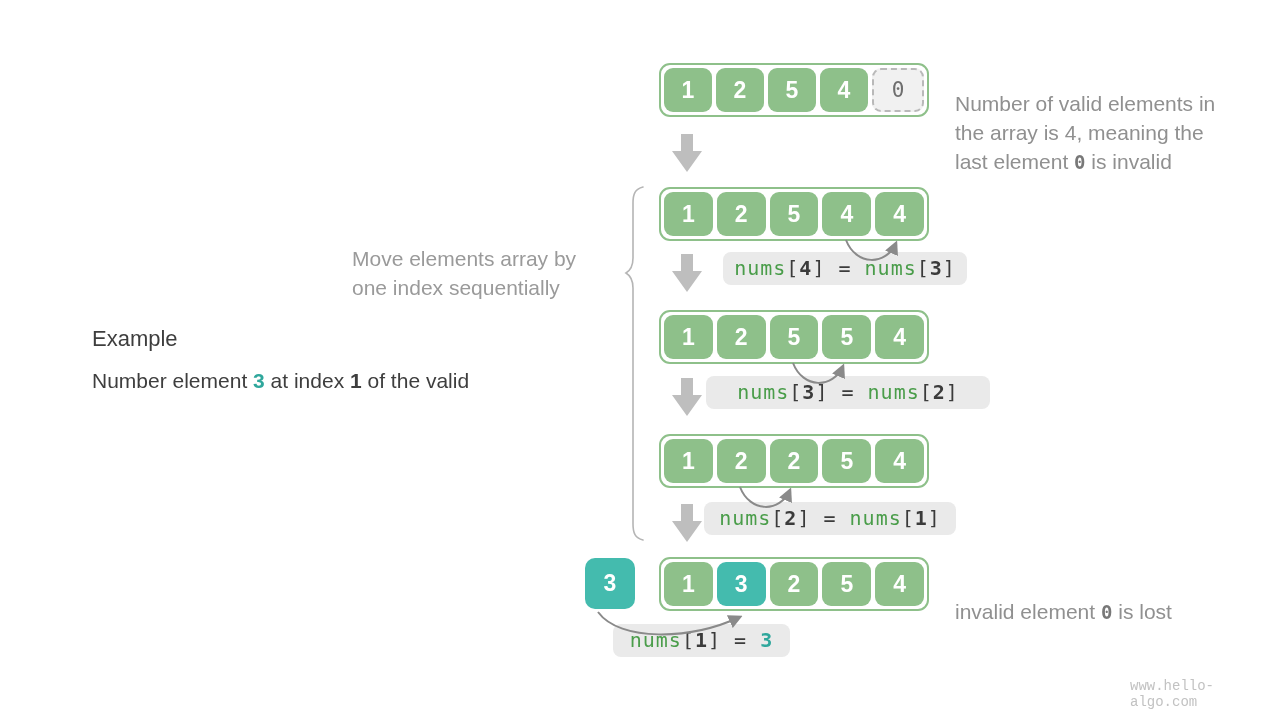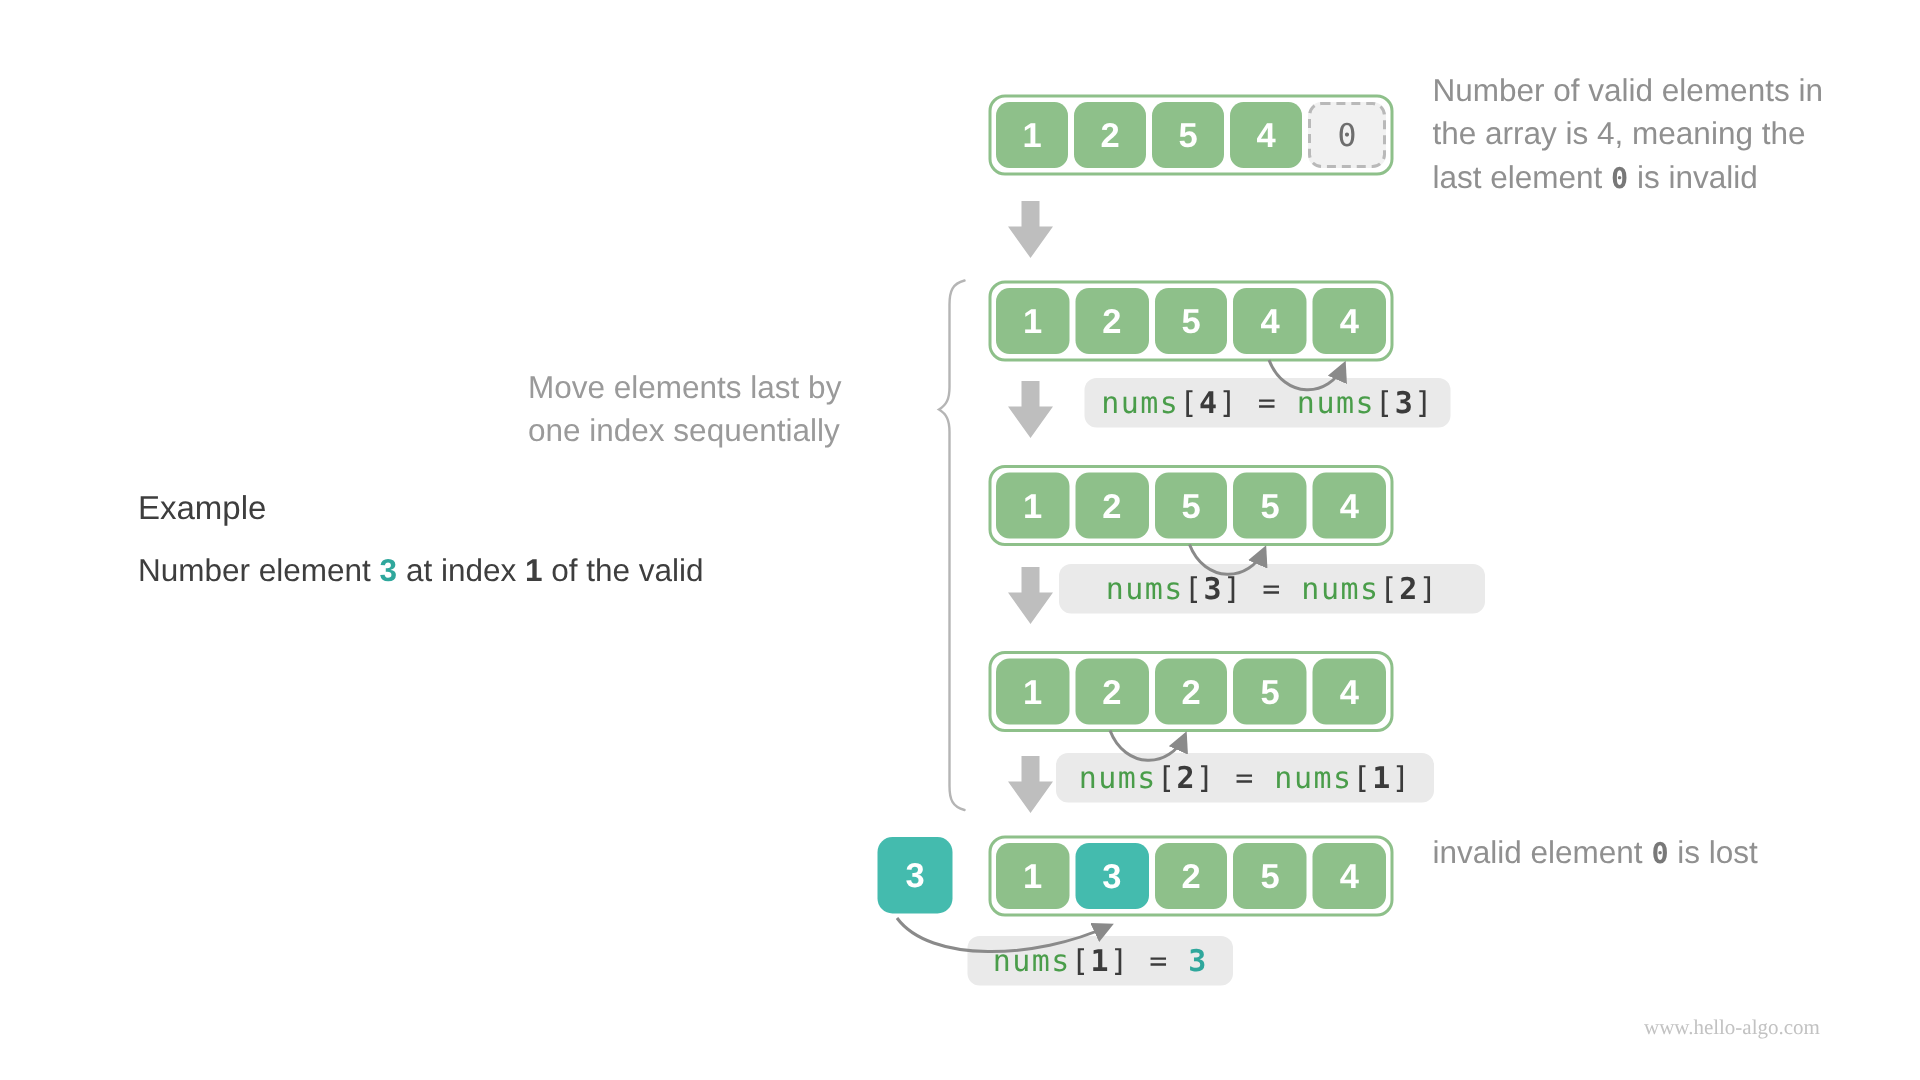--- a/index.html
+++ b/index.html
@@ -7,21 +7,21 @@
           font-family:"Liberation Sans", sans-serif;}
 
   
   .example{position:absolute;left:92px;top:326px;color:#3e3e3e;}
   .example-heading{font-size:22px;font-weight:normal;margin-bottom:17px;}
   .example-sentence{font-size:21px;}
   .val-teal{color:#2fa79c;font-weight:bold;}
   .val-bold{font-weight:bold;}
 
   
-  .note{position:absolute;color:#909090;font-size:21px;line-height:29px;}
+  .note{position:absolute;color:#909090;font-size:21px;line-height:29px;margin-top:43px;}
   .note .code-zero{font-family:"DejaVu Sans Mono", monospace;font-weight:bold;font-size:19px;color:#787878;}
   .move-note{position:absolute;left:352px;top:244px;color:#9a9a9a;font-size:21px;line-height:29px;}
 
   
   .array-box{position:absolute;left:659px;width:270px;height:54px;box-sizing:border-box;
              border:2px solid #8ec08a;border-radius:11px;background:#ffffff;
              display:flex;gap:4px;padding:3px;}
   .cell{flex:1;border-radius:9px;background:#8ec08a;color:#ffffff;
         display:flex;align-items:center;justify-content:center;
         font-size:23px;font-weight:bold;}
@@ -40,35 +40,35 @@
         text-align:center;font-family:"DejaVu Sans Mono", monospace;font-size:20px;letter-spacing:1px;}
   .cg{color:#4a9d4a;}
   .cd{color:#3b3b3b;}
   .cb{color:#3b3b3b;font-weight:bold;}
   .ct{color:#2fa79c;font-weight:bold;}
 
   
   .overlay{position:absolute;left:0;top:0;pointer-events:none;}
 
   
-  .watermark{position:absolute;left:1096px;top:678px;color:#c2c2c2;
-        font-family:Liberation Serif, serif;font-size:14px;}
+  .watermark{position:absolute;left:1130px;top:678px;color:#c2c2c2;
+        font-family:Liberation Mono, monospace;font-size:14px;}
 </style>
 </head>
 <body>
 
 <div class="canvas">
 
   <div class="example">
     <div class="example-heading">Example</div>
     <div class="example-sentence"><span>Number element </span><span class="val-teal">3</span><span> at index </span><span class="val-bold">1</span><span> of the valid</span></div>
   </div>
 
   <div class="move-note">
-    <div>Move elements last by</div>
+    <div>Move elements array by</div>
     <div>one index sequentially</div>
   </div>
 
   <div class="note" style="left:955px;top:46px;">
     <div>Number of valid elements in</div>
     <div>the array is 4, meaning the</div>
     <div><span>last element </span><span class="code-zero">0</span><span> is invalid</span></div>
   </div>
 
   <div class="note" style="left:955px;top:554px;">
@@ -129,21 +129,21 @@
   <svg class="darrow" style="left:672px;top:504px;" width="30" height="38">
       <polygon points="9,0 21,0 21,17 30,17 15,38 0,17 9,17" fill="#bebebe"></polygon>
     </svg>
 
   <div class="code-label" style="left:723px;top:252px;width:244px;"><span class="cg">nums</span><span class="cd">[</span><span class="cb">4</span><span class="cd">]</span><span class="cd"> = </span><span class="cg">nums</span><span class="cd">[</span><span class="cb">3</span><span class="cd">]</span></div>
 
   <div class="code-label" style="left:706px;top:376px;width:284px;"><span class="cg">nums</span><span class="cd">[</span><span class="cb">3</span><span class="cd">]</span><span class="cd"> = </span><span class="cg">nums</span><span class="cd">[</span><span class="cb">2</span><span class="cd">]</span></div>
 
   <div class="code-label" style="left:704px;top:502px;width:252px;"><span class="cg">nums</span><span class="cd">[</span><span class="cb">2</span><span class="cd">]</span><span class="cd"> = </span><span class="cg">nums</span><span class="cd">[</span><span class="cb">1</span><span class="cd">]</span></div>
 
-  <div class="code-label" style="left:613px;top:624px;width:177px;margin-left:32px;"><span class="cg">nums</span><span class="cd">[</span><span class="cb">1</span><span class="cd">]</span><span class="cd"> = </span><span class="ct">3</span></div>
+  <div class="code-label" style="left:613px;top:624px;width:177px;"><span class="cg">nums</span><span class="cd">[</span><span class="cb">1</span><span class="cd">]</span><span class="cd"> = </span><span class="ct">3</span></div>
 
   <svg class="overlay" width="1280" height="720" viewBox="0 0 1280 720">
     <defs>
       <marker id="arrowhead" viewBox="0 0 10 10" refX="8" refY="5" markerWidth="7" markerHeight="7" orient="auto">
         <path d="M0 0 L10 5 L0 10 z" fill="#8a8a8a"></path>
       </marker>
     </defs>
 
     <path d="M 643 187 C 635 189, 633 194, 633 203 L 633 258 C 633 266, 631 270, 626 273 C 631 276, 633 280, 633 288 L 633 524 C 633 533, 635 538, 643 540" fill="none" stroke="#b5b5b5" stroke-width="1.6" stroke-linecap="round"></path>
 

